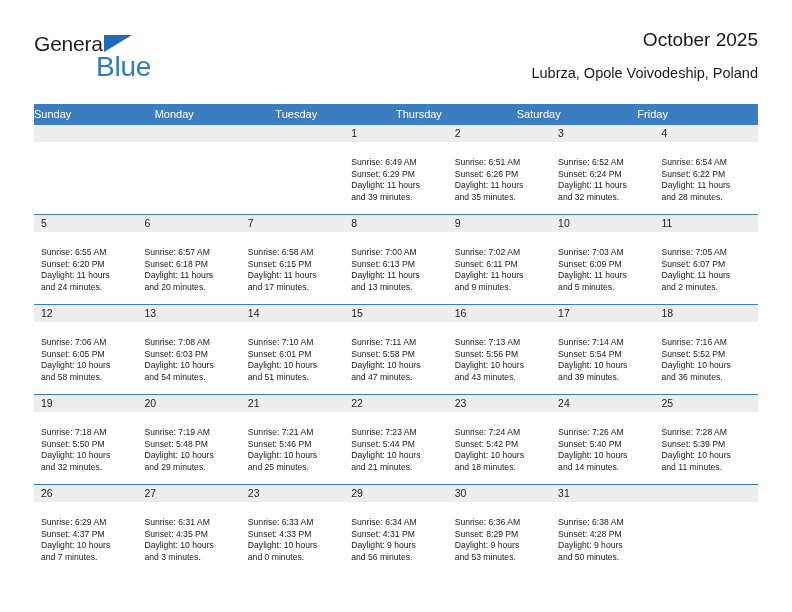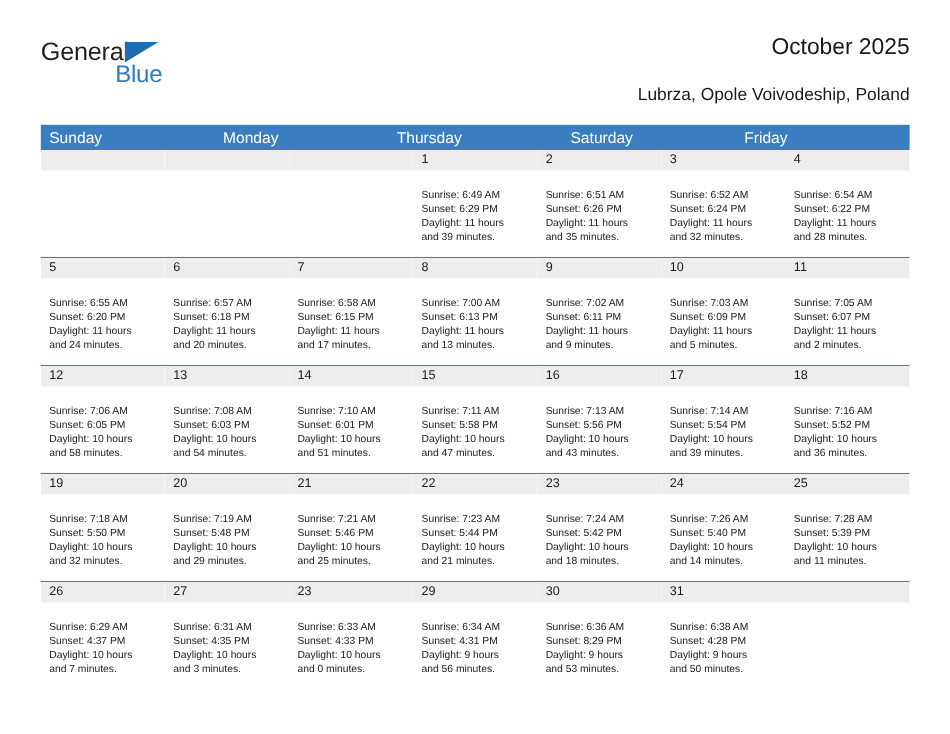--- a/index.html
+++ b/index.html
@@ -51,63 +51,62 @@
     top: 3px;
     width: 0;
     height: 0;
     border-left: 28px solid #1f6cb4;
     border-bottom: 17px solid transparent;
   }
   .logo-blue {
     position: absolute;
     left: 62px;
     top: 19px;
-    font-size: 20px;
+    font-size: 28px;
     letter-spacing: -0.2px;
     color: #2b7cc4;
     font-family: "Liberation Sans", sans-serif;
   }
   .title-wrap {
     position: absolute;
     right: 0;
     top: 0;
     text-align: right;
   }
   .cal-title {
     font-size: 19px;
     color: #1a1a1a;
     line-height: 32px;
     white-space: nowrap;
   }
   .cal-subtitle {
     font-size: 14.5px;
     color: #1a1a1a;
     line-height: 22px;
-    margin-top: 12px;
+    margin-top: 6px;
     white-space: nowrap;
   }
 
   
   .calendar {
     position: absolute;
     left: 34px;
     top: 104px;
     width: 724px;
   }
   .weekday-row {
     display: flex;
     background: #3a7ec1;
     height: 21px;
   }
   .weekday {
     flex: 1 1 0;
     color: #ffffff;
-    font-size: 13px;
+    font-size: 11px;
     line-height: 21px;
-    padding-left: 7px;
     box-sizing: border-box;
     white-space: nowrap;
     overflow: hidden;
   }
   .week-row {
     display: flex;
     height: 89px;
     border-top: 1px solid #3a7ec1;
   }
   .week-row.first {
@@ -160,20 +159,21 @@
       <div class="cal-subtitle">Lubrza, Opole Voivodeship, Poland</div>
     </div>
 
   </div>
 
   <div class="calendar">
 
     <div class="weekday-row">
       <div class="weekday">Sunday</div>
       <div class="weekday">Monday</div>
+      <div class="weekday">Tuesday</div>
       <div class="weekday">Thursday</div>
       <div class="weekday">Saturday</div>
       <div class="weekday">Friday</div>
     </div>
 
     <div class="week-row first">
       <div class="day-cell empty">
         <div class="day-number"></div>
         <div class="day-info">
           <div></div>

